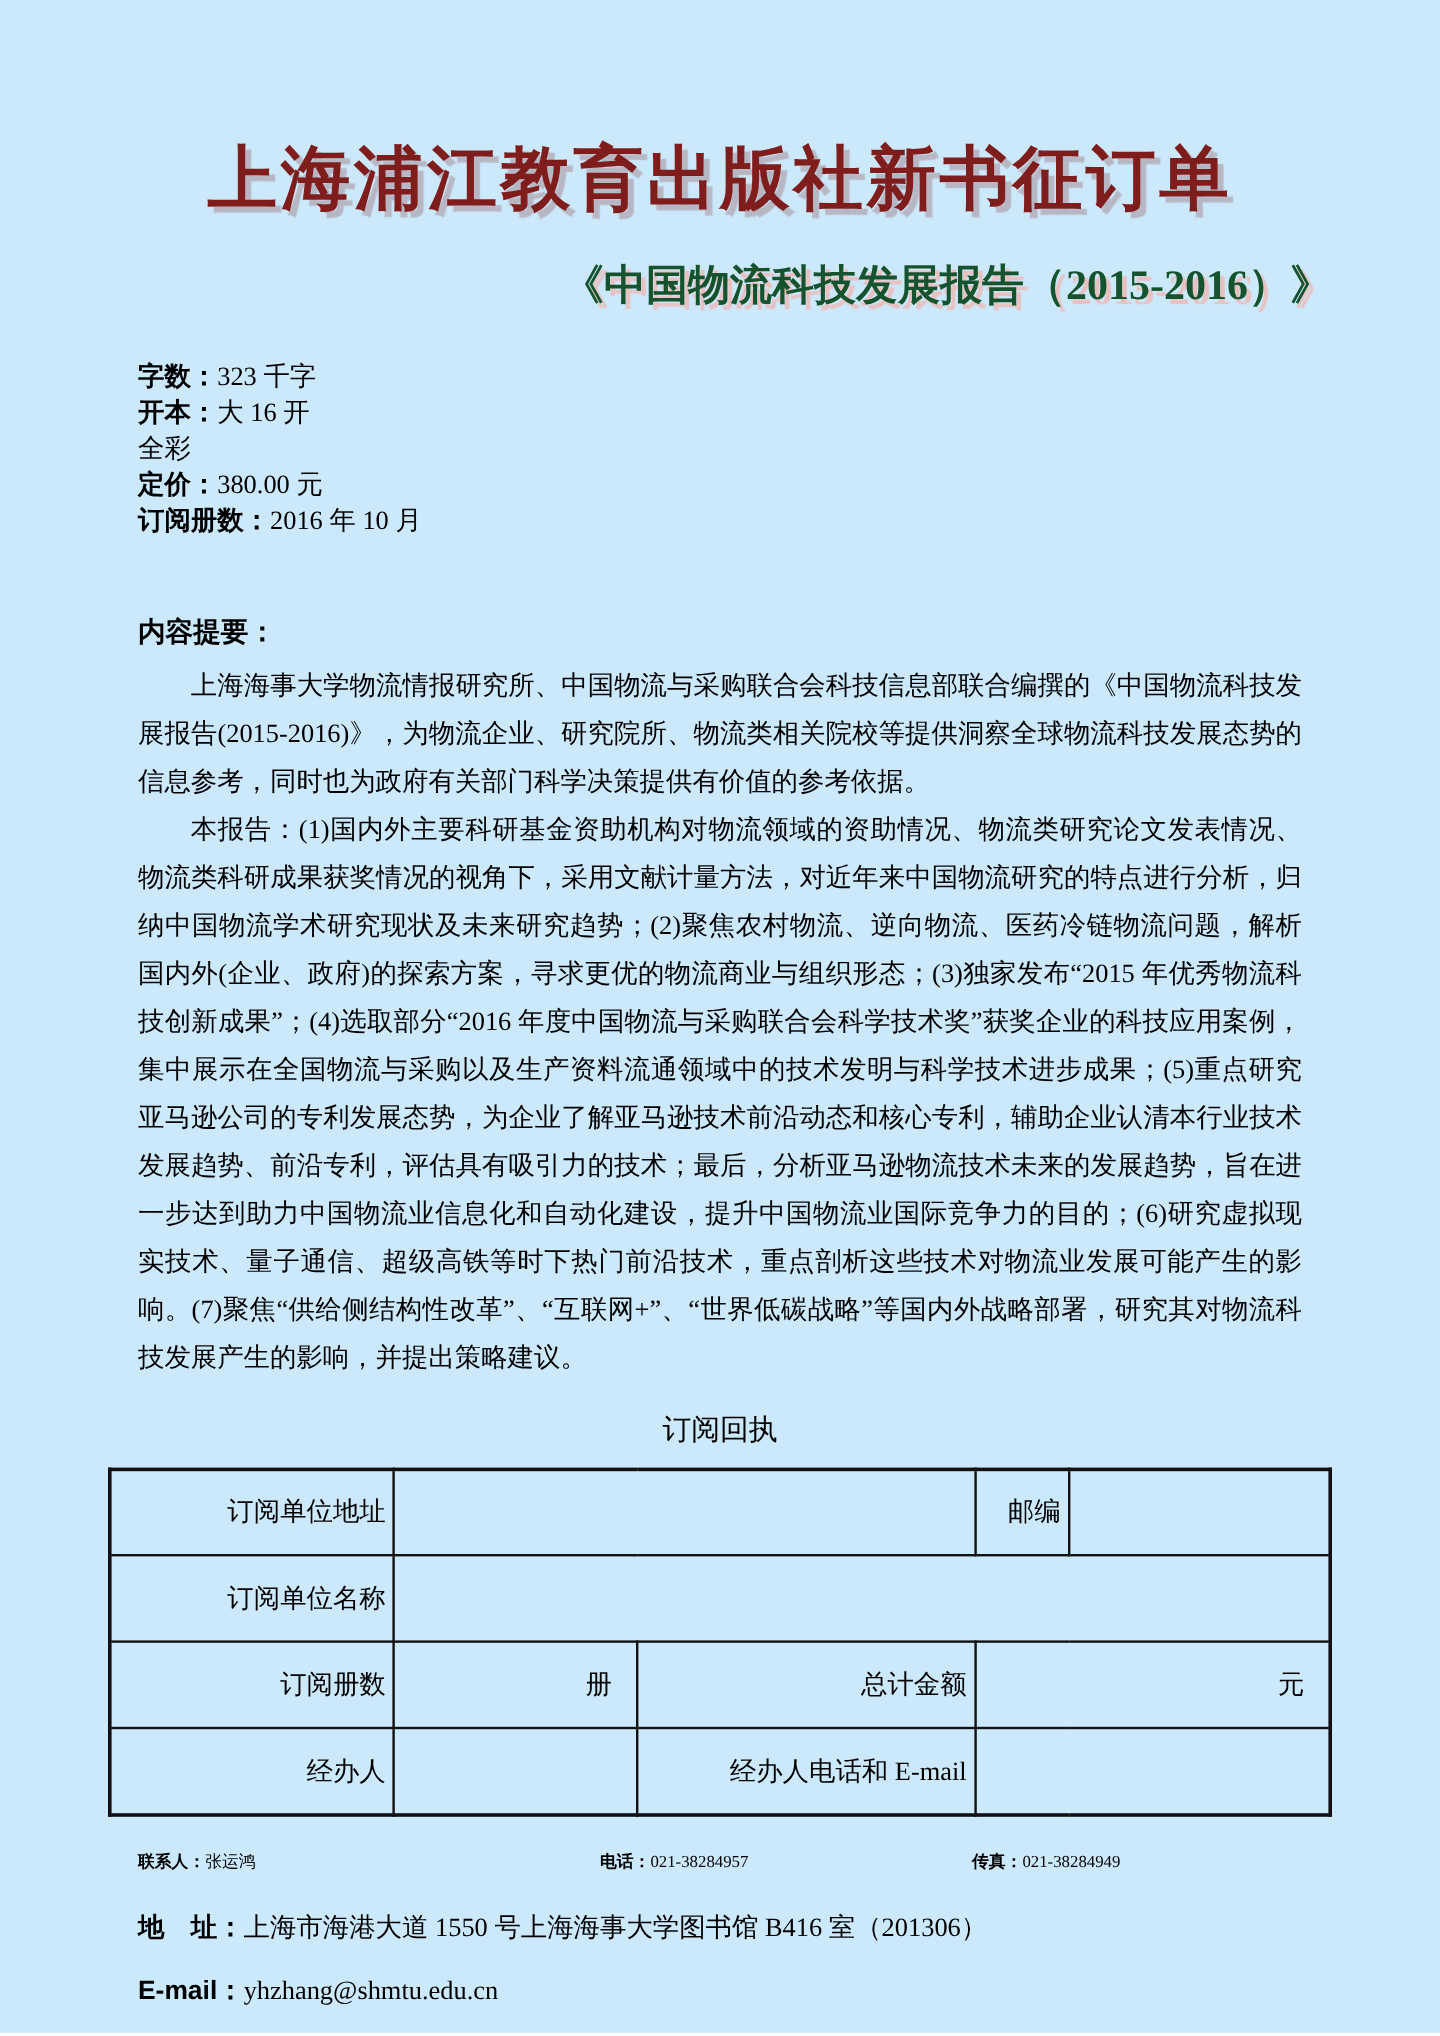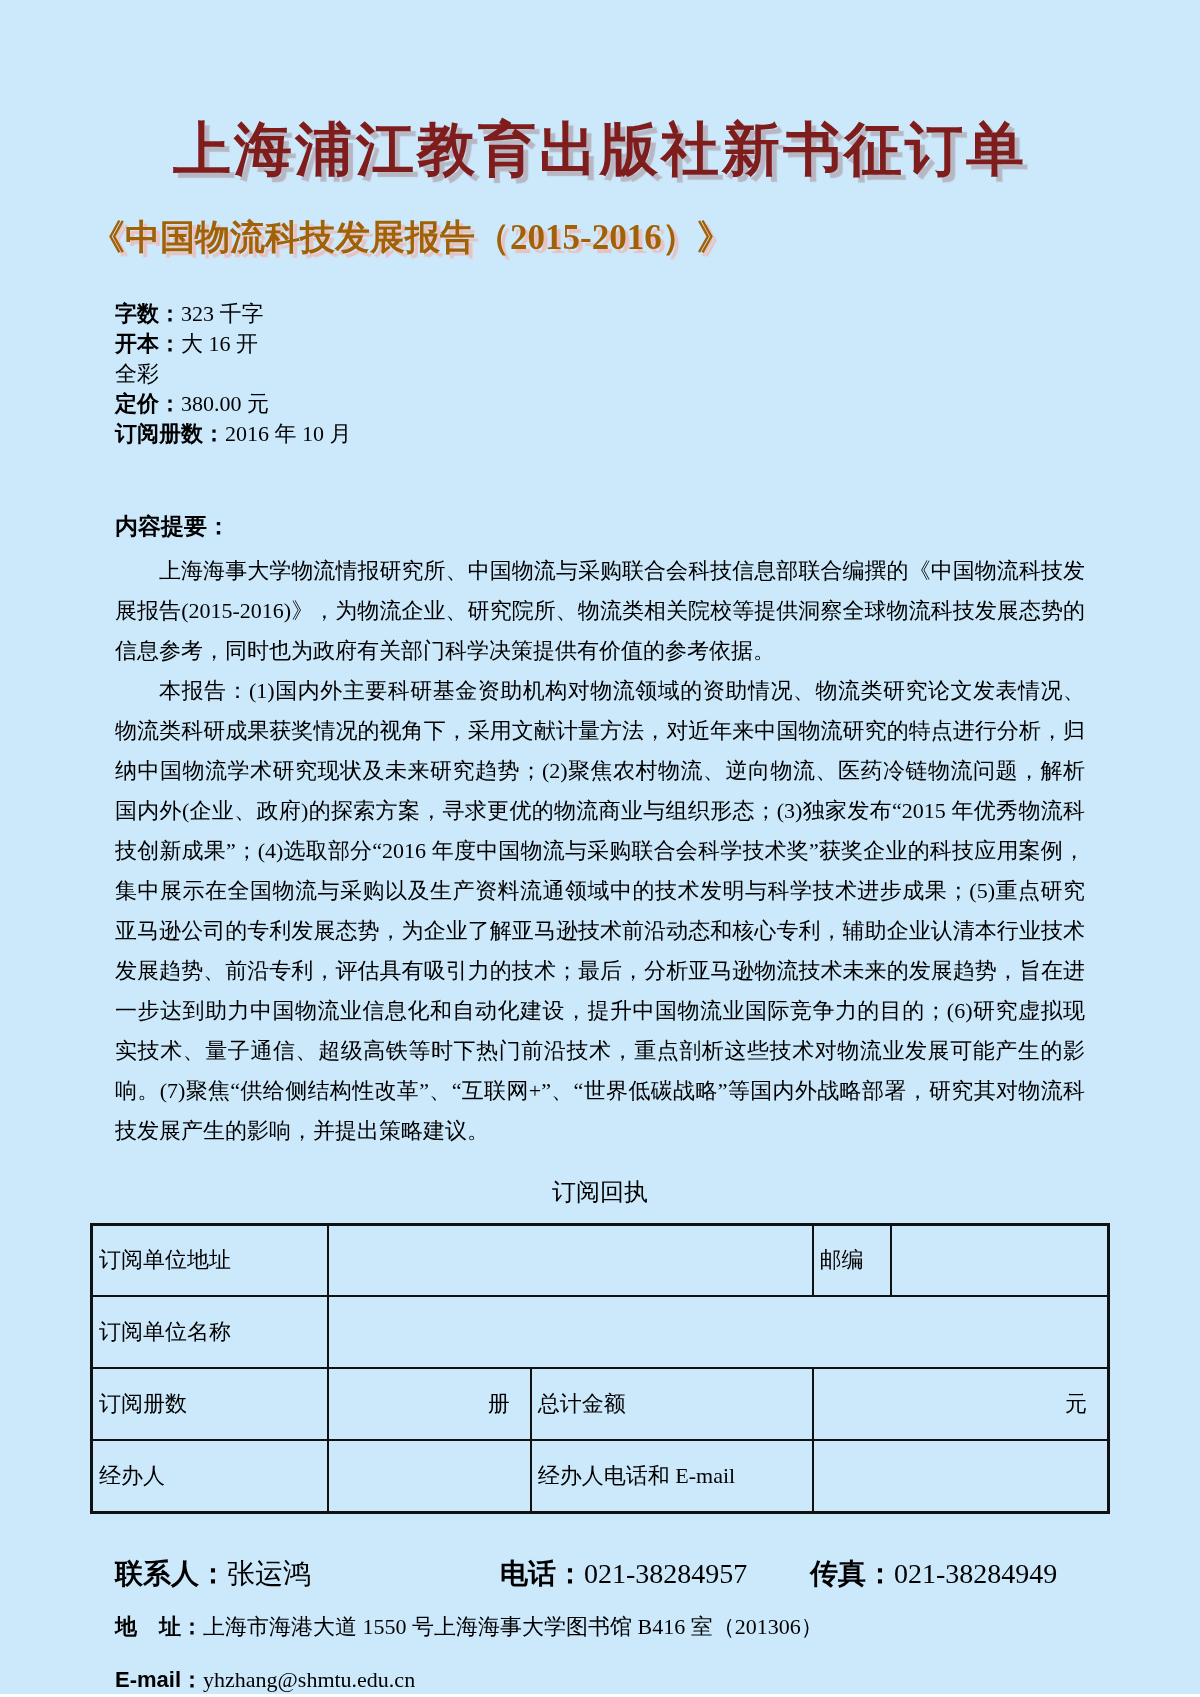--- a/index.html
+++ b/index.html
@@ -24,25 +24,25 @@
     font-weight: 900;
     font-size: 58px;
     line-height: 1.15;
     letter-spacing: 3px;
     color: #7f1d1d;
     text-shadow: 5px 5px 1px rgba(166, 142, 150, 0.55);
     white-space: nowrap;
   }
   .subtitle {
     margin-top: 34px;
-    text-align: left;
+    text-align: right;
     font-weight: 700;
     font-size: 35px;
     line-height: 1.2;
-    color: #a16207;
+    color: #14532d;
     text-shadow: 4px 4px 1px rgba(236, 186, 182, 0.85);
     white-space: nowrap;
   }
   .meta-row {
     margin: 40px 25px 0 25px;
     display: flex;
     justify-content: space-between;
     align-items: baseline;
     font-size: 22px;
     line-height: 30px;
@@ -81,34 +81,34 @@
     margin-top: 14px;
     width: 100%;
     border-collapse: collapse;
     border: 3px solid #111;
     table-layout: fixed;
     font-size: 22px;
   }
   table.order td {
     border: 2px solid #111;
     height: 72px;
-    text-align: left;
+    text-align: right;
     vertical-align: middle;
     padding: 0 6px;
     box-sizing: border-box;
   }
   table.order td.unit {
     text-align: right;
     padding-right: 20px;
   }
   .contact-row {
-    margin: 44px 25px 0 25px;
+    margin: 21px 25px 0 25px;
     display: flex;
     align-items: center;
-    font-size: 28px;
+    font-size: 14px;
     line-height: 32px;
     white-space: nowrap;
   }
   .contact-col-1 { width: 385px; }
   .contact-col-2 { width: 310px; }
   .contact-line {
     margin: 21px 25px 0 25px;
     font-size: 22px;
     line-height: 32px;
     white-space: nowrap;

